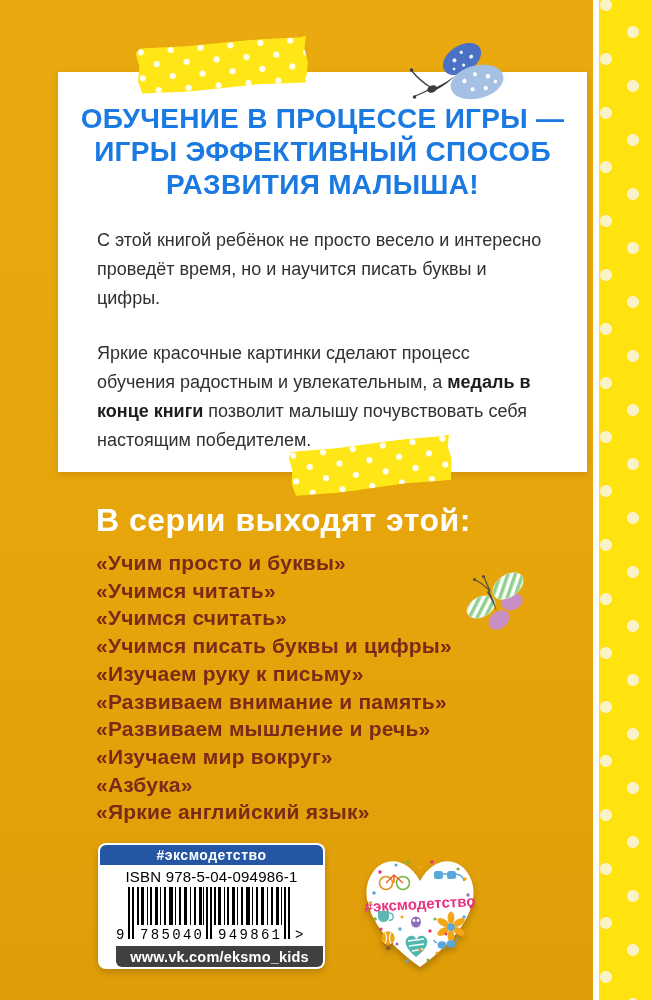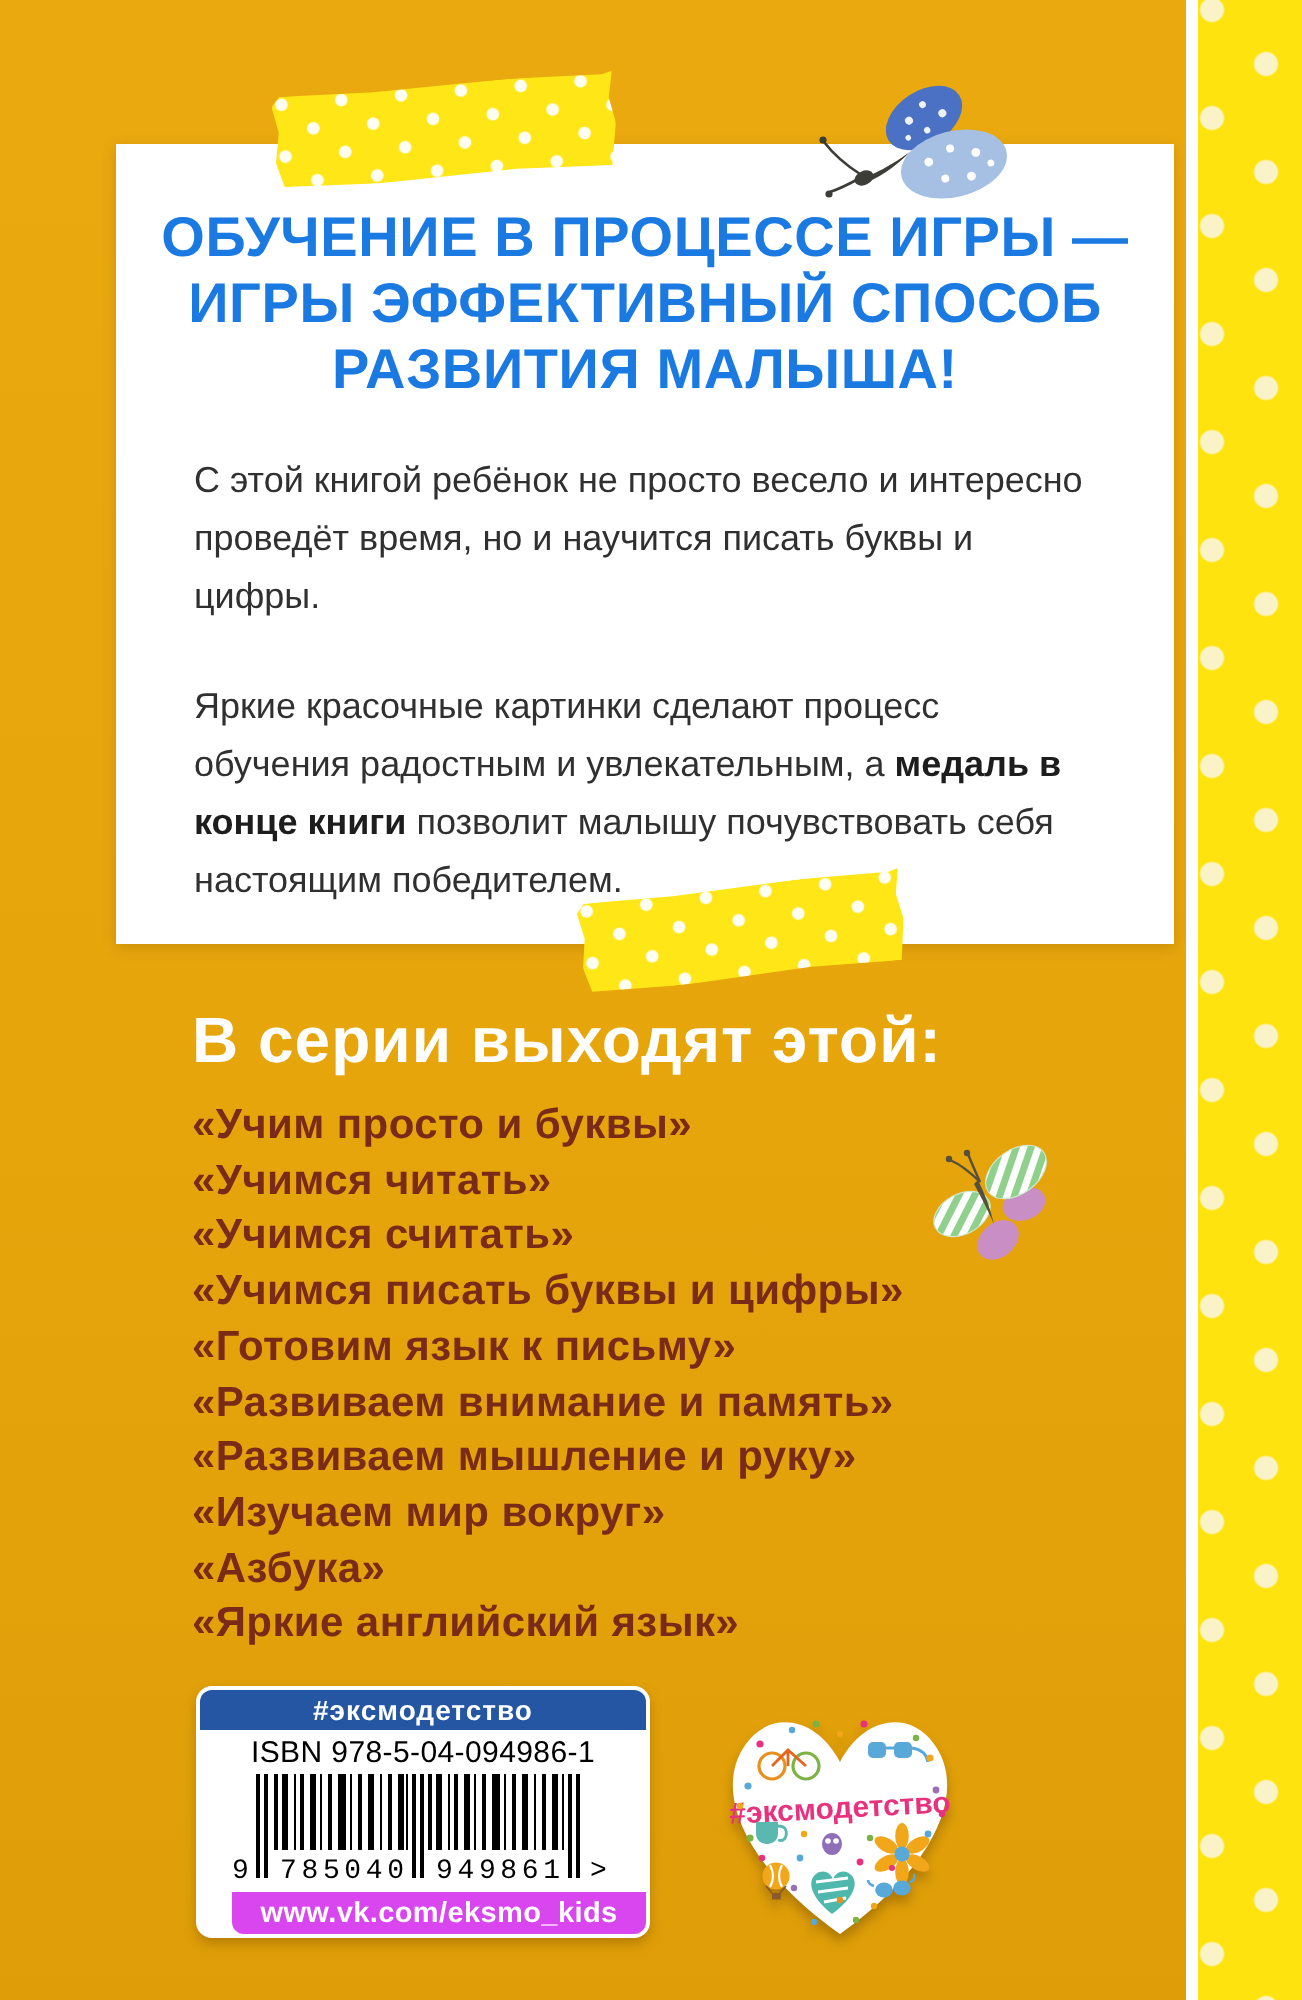--- a/index.html
+++ b/index.html
@@ -89,21 +89,21 @@
     display:flex;align-items:center;justify-content:center;letter-spacing:.5px;
   }
   .isbn-row{
     height:22px;display:flex;align-items:center;justify-content:center;
     color:#000000;font-size:15px;letter-spacing:.2px;
   }
   .ean-wrap{flex:1;display:flex;align-items:flex-start;justify-content:center;}
   .ean-wrap svg{display:block;}
   .ean-digits{font-family:"Liberation Mono",monospace;font-size:14px;fill:#000;}
   .url-bar{
-    height:21px;background:#d946ef;border-radius:0 0 6px 6px;
+    height:21px;background:#404040;border-radius:0 0 6px 6px;
     color:#FFFFFF;font-size:14.5px;font-weight:bold;
     display:flex;align-items:center;justify-content:center;letter-spacing:.2px;margin-left:16px;
   }
 
   
   .heart-logo{position:absolute;left:350px;top:845px;}
   .heart-logo svg{filter:drop-shadow(0 4px 3px rgba(100,65,0,.4));}
 </style>
 </head>
 <body>
@@ -155,23 +155,23 @@
     <p>С этой книгой ребёнок не просто весело и интересно проведёт время, но и научится писать буквы и цифры.</p>
     <p><span>Яркие красочные картинки сделают процесс обучения радостным и увлекательным, а </span><b>медаль в конце книги</b><span> позволит малышу почувствовать себя настоящим победителем.</span></p>
   </div>
 
   <div class="series-heading">В серии выходят этой:</div>
   <ul class="book-list">
     <li>«Учим просто и буквы»</li>
     <li>«Учимся читать»</li>
     <li>«Учимся считать»</li>
     <li>«Учимся писать буквы и цифры»</li>
-    <li>«Готовим язык к письму»</li>
+    <li>«Изучаем руку к письму»</li>
     <li>«Развиваем внимание и память»</li>
-    <li>«Развиваем мышление и руку»</li>
+    <li>«Развиваем мышление и речь»</li>
     <li>«Изучаем мир вокруг»</li>
     <li>«Азбука»</li>
     <li>«Яркие английский язык»</li>
   </ul>
 
   <div class="butterfly-green">
     <svg width="74" height="64" viewBox="0 0 74 64">
       <defs>
         <pattern id="gstripe" width="7" height="7" patternTransform="rotate(55)" patternUnits="userSpaceOnUse">
           <rect width="7" height="7" fill="#FFFFFF"></rect>

